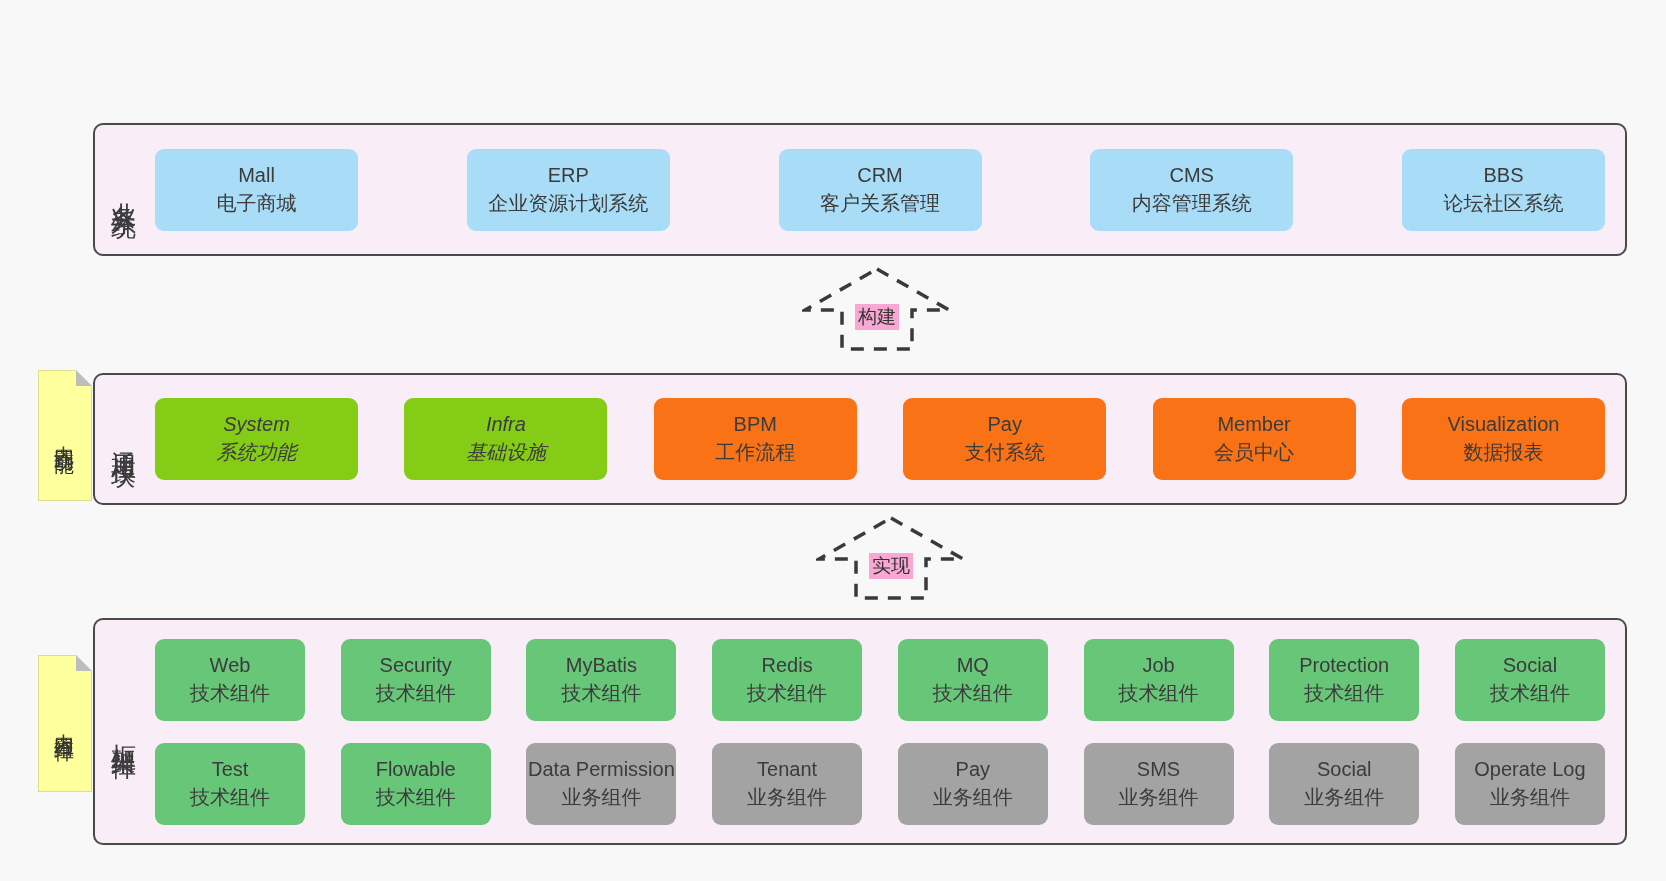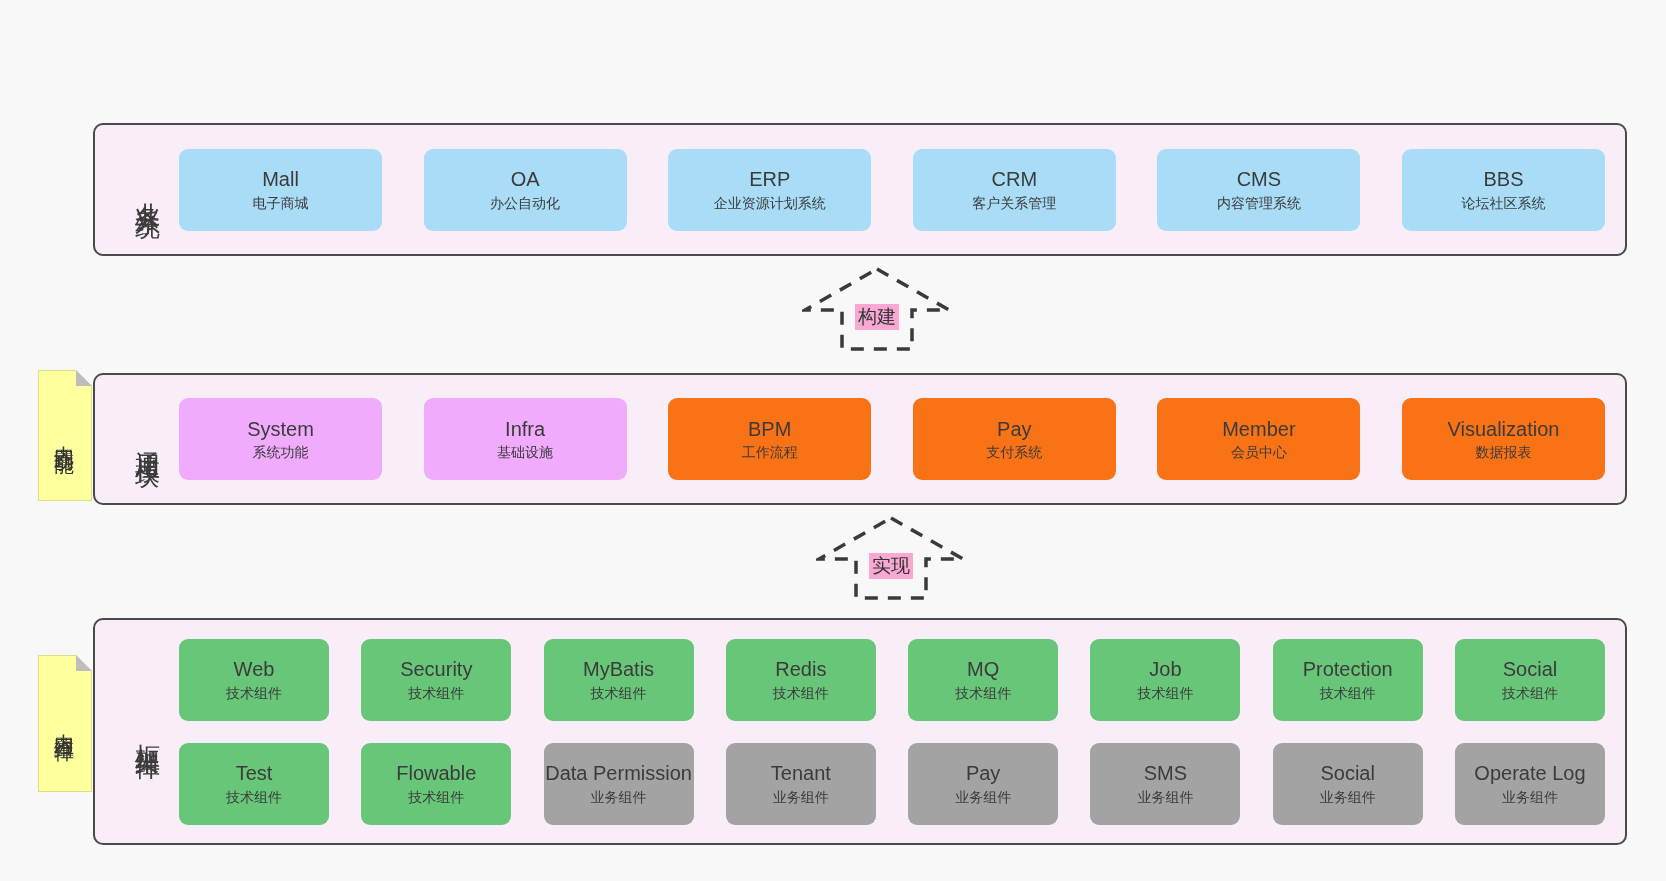--- a/index.html
+++ b/index.html
@@ -5,44 +5,44 @@
   html,body{margin:0;padding:0;}
   body{
     width:1666px;height:881px;position:relative;overflow:hidden;
     background:#f8f8f8;color:#3b3b3b;
     font-family:"Liberation Sans","DejaVu Sans",sans-serif;
   }
   
   .layer{
     position:absolute;box-sizing:border-box;
     background:#f9eef8;border:2px solid #4a4a4a;border-radius:10px;
-    display:flex;align-items:center;padding-left:24px;
+    display:flex;align-items:center;
   }
   #layer-business{left:93px;top:123px;width:1534px;height:133px;}
   #layer-modules{left:93px;top:373px;width:1534px;height:132px;}
   #layer-components{left:93px;top:618px;width:1534px;height:227px;}
   .side-label{
     writing-mode:vertical-rl;text-orientation:upright;
     font-size:25px;letter-spacing:4px;color:#3b3b3b;
     margin-left:12px;width:34px;text-align:center;flex:0 0 auto;
   }
   .boxes{flex:1;display:flex;justify-content:space-between;margin:0 20px 0 14px;}
   .rows{flex:1;display:flex;flex-direction:column;gap:22px;margin:0 20px 0 14px;}
   
   .box{
     height:82px;border-radius:9px;
     display:flex;flex-direction:column;justify-content:center;align-items:center;
     text-align:center;line-height:1.38;
   }
   .cols6 .box{width:203px;}
   .cols8 .box{width:150px;}
   .box-name{font-size:20px;}
-  .box-sub{font-size:14px;}
+  .box-sub{font-size:20px;}
   .blue{background:#a9dcf6;}
-  .red{background:#f0abfc;}
+  .red{background:#84cc16;font-style:italic;}
   .pink{background:#f97316;}
   .green{background:#68c679;}
   .green-light{background:#a3a3a3;}
   
   .note{
     position:absolute;width:54px;background:#feff9d;
     border:1px solid #dede8a;box-sizing:border-box;
     display:flex;align-items:center;justify-content:center;
   }
   #note-modules{left:38px;top:370px;height:131px;}
@@ -71,24 +71,20 @@
 <body>
 
 <section class="layer" id="layer-business">
   <div class="side-label">业务系统</div>
   <div class="boxes cols6">
     <div class="box blue">
       <div class="box-name">Mall</div>
       <div class="box-sub">电子商城</div>
     </div>
     <div class="box blue">
-      <div class="box-name">OA</div>
-      <div class="box-sub">办公自动化</div>
-    </div>
-    <div class="box blue">
       <div class="box-name">ERP</div>
       <div class="box-sub">企业资源计划系统</div>
     </div>
     <div class="box blue">
       <div class="box-name">CRM</div>
       <div class="box-sub">客户关系管理</div>
     </div>
     <div class="box blue">
       <div class="box-name">CMS</div>
       <div class="box-sub">内容管理系统</div>

